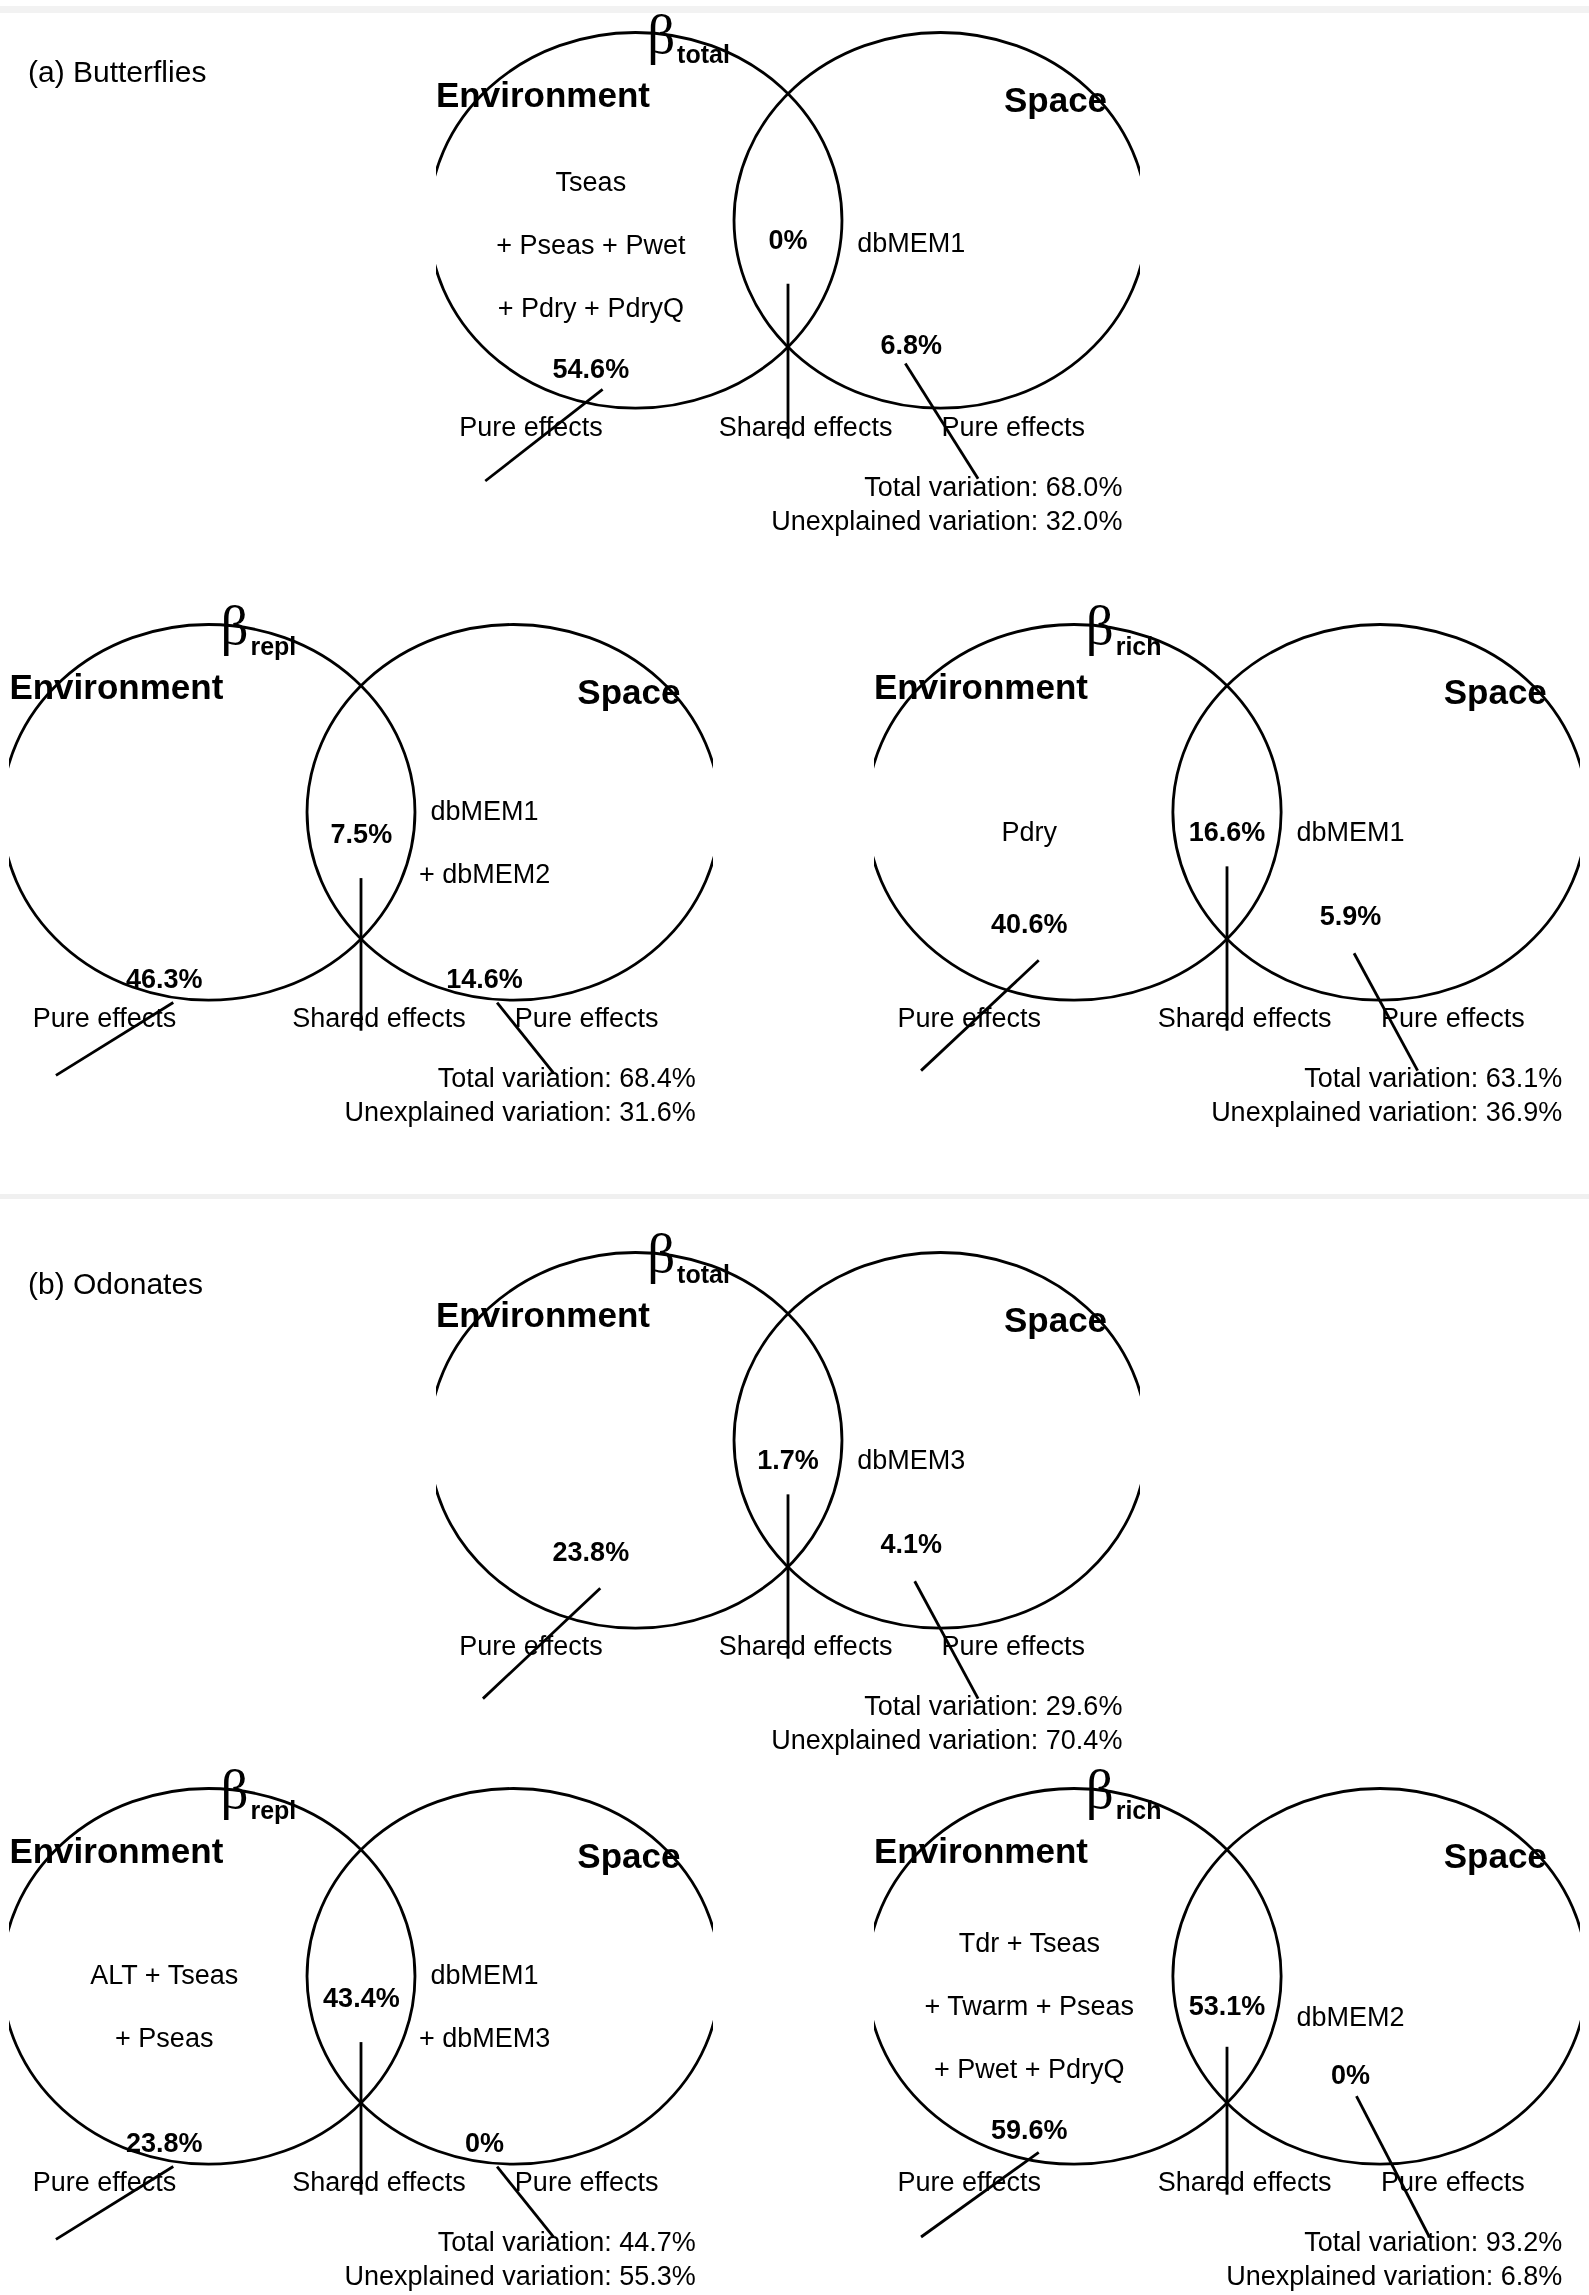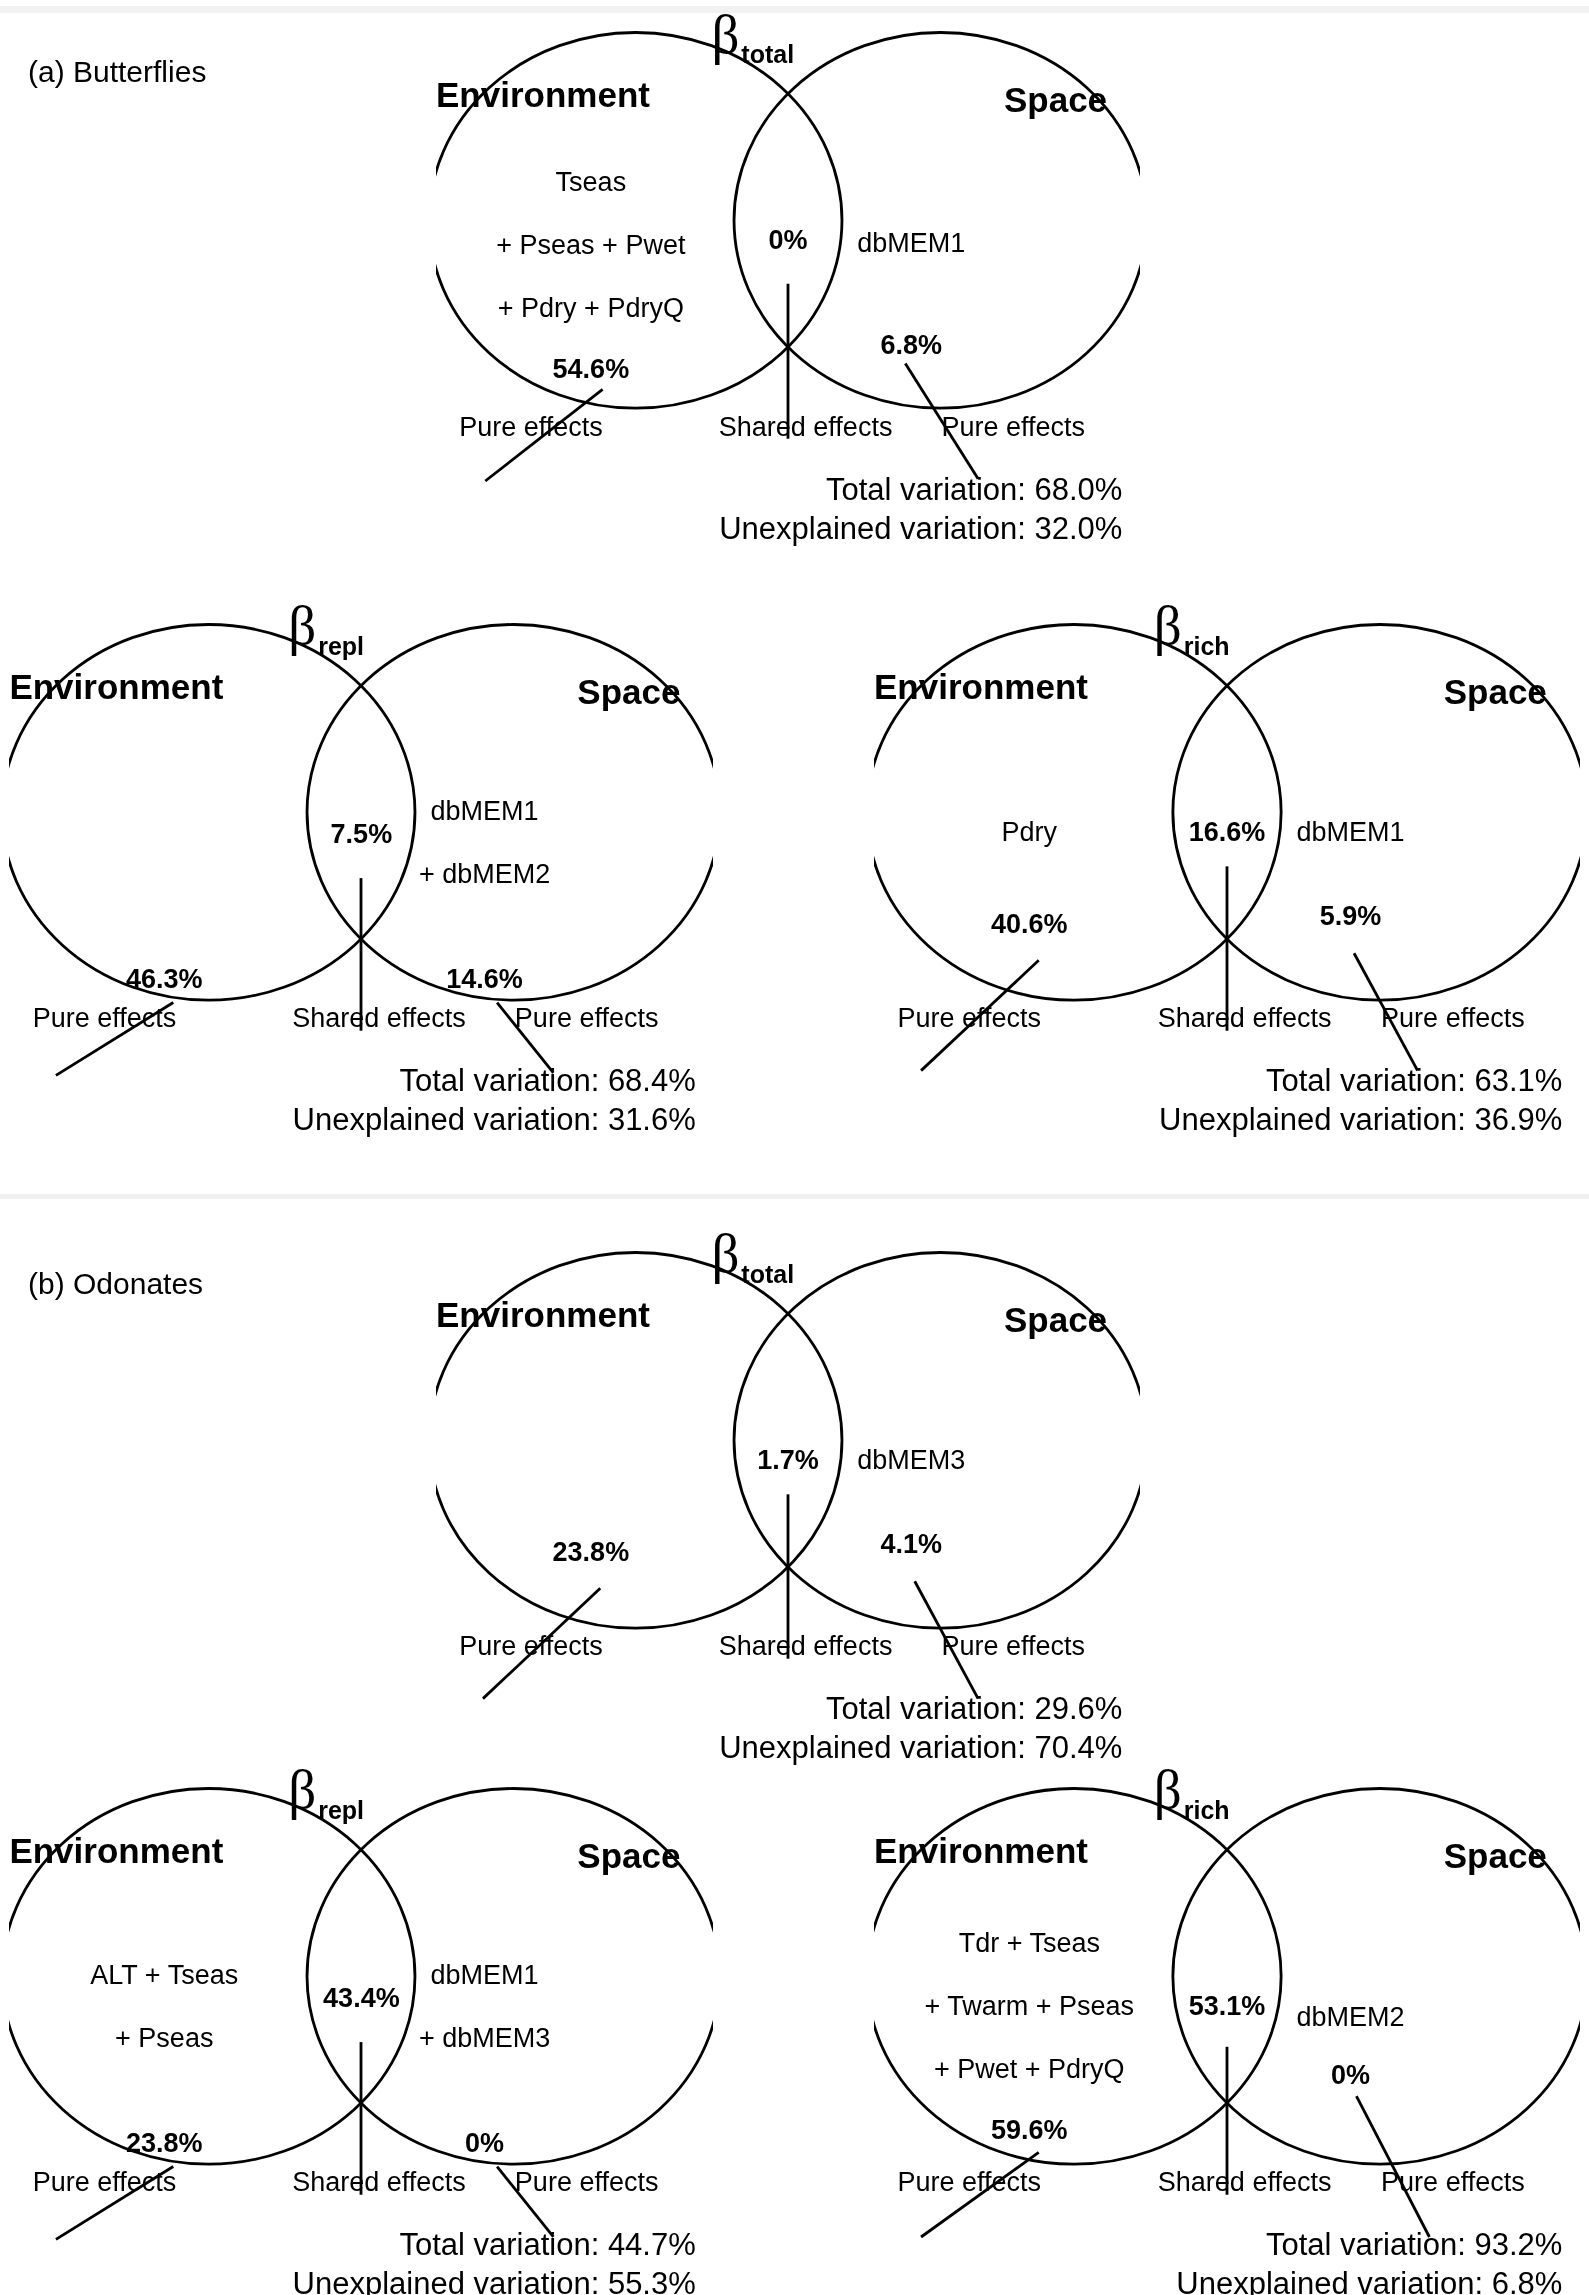--- a/index.html
+++ b/index.html
@@ -33,21 +33,21 @@
   .pos-d4 { left:436px;  top:1229px; width:704px; height:526px; }
   .pos-d5 { left:9.4px;   top:1765px; width:704px; height:526px; }
   .pos-d6 { left:874px; top:1765px; width:706px; height:526px; }
 
   .venn-svg { position:absolute; left:0; top:0; width:100%; height:100%; }
   .venn-svg .circle { fill:none; stroke:#000; stroke-width:6px; }
   .venn-svg .lead   { stroke:#000; stroke-width:6px; }
 
   .beta {
     position:absolute; left:30%; top:-2.8px; width:30%;
-    text-align:center; white-space:nowrap;
+    white-space:nowrap;
   }
   .beta-sym { font-family:"Liberation Serif", serif; font-size:55px; font-weight:400; line-height:1; }
   .beta-sub { font-size:25px; font-weight:700; position:relative; top:10.3px; margin-left:1.9px; }
 
   .lbl { position:absolute; font-size:35px; font-weight:700; text-align:center; white-space:nowrap; }
   .env-lbl   { left:0;    top:12.5%; width:24%; }
   .space-lbl { left:76%;  top:13.5%; width:24%; }
 
   .vars {
     position:absolute; font-size:27px; font-weight:400;
@@ -67,21 +67,21 @@
   .v3 .env-vars{top:38%}   .v3 .shared-pct{top:41%}   .v3 .space-vars{top:38%}   .v3 .env-pct{top:58.5%} .v3 .space-pct{top:57%}
   .v6 .env-vars{top:28%}   .v6 .shared-pct{top:43%}   .v6 .space-vars{top:42%}   .v6 .env-pct{top:66.5%} .v6 .space-pct{top:56%}
 
   .efflbl { position:absolute; top:76.5%; font-size:27px; font-weight:400; text-align:center; white-space:nowrap; }
   .pure-left  { left:0;   width:27%; }
   .shared-lbl { left:39%; width:27%; }
   .pure-right { left:69%; width:26%; }
 
   .totals {
     position:absolute; right:2.5%; top:87.5%;
-    font-size:31px; line-height:1.26; text-align:right; white-space:nowrap;
+    font-size:27px; line-height:1.26; text-align:right; white-space:nowrap;
   }
 </style>
 </head>
 <body>
 
 <div class="page">
   <div class="edge-band band-top"></div>
   <div class="edge-band band-seam"></div>
 
   <div class="section-label sec-a">(a) Butterflies</div>

